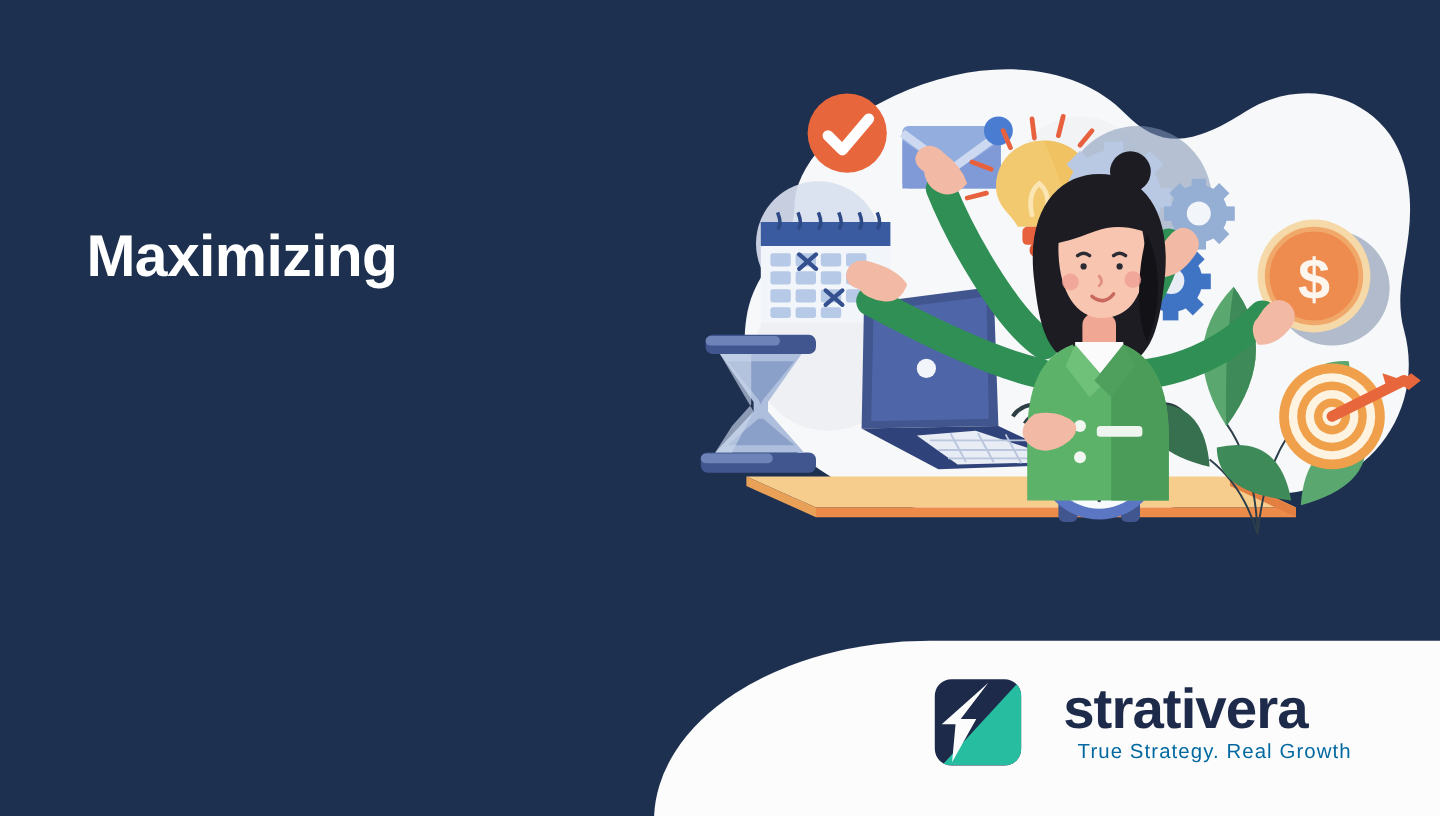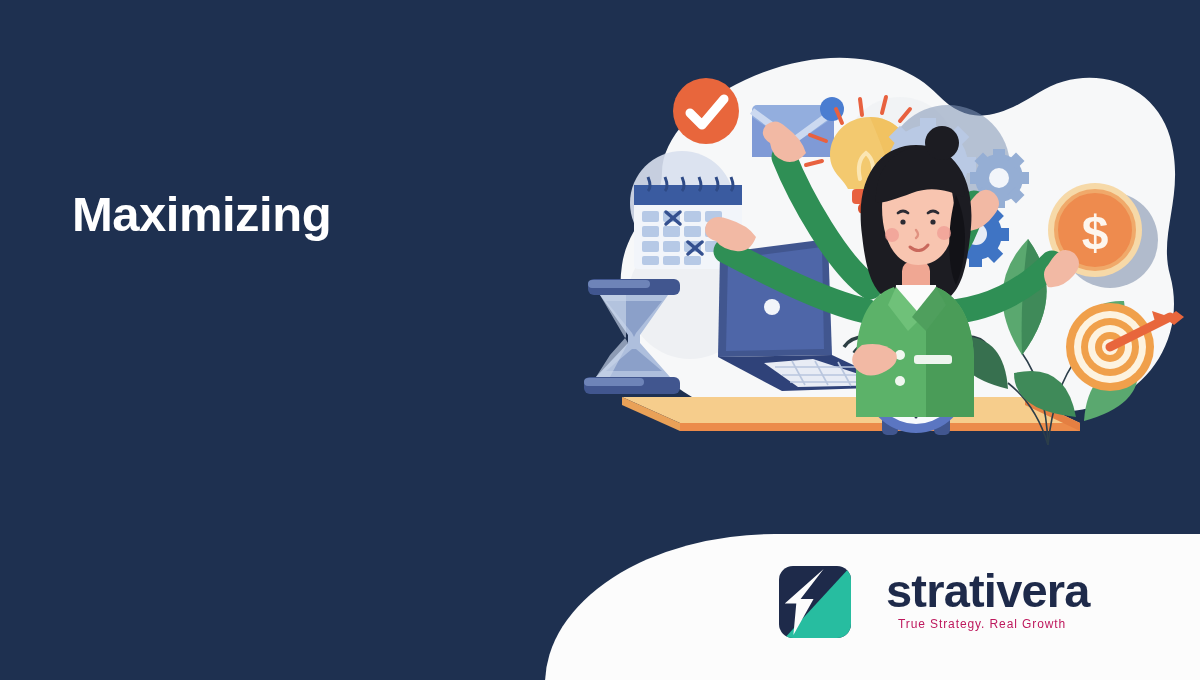--- a/index.html
+++ b/index.html
@@ -63,22 +63,22 @@
     clip-path:polygon(62% 4%, 30% 46%, 48% 46%, 20% 96%, 24% 52%, 8% 52%);
   }
   #logo-text { display:flex; flex-direction:column; }
   #wordmark {
     font-size:47px; font-weight:bold;
     color:#1e2a4a;
     letter-spacing:-0.8px;
     line-height:49px;
   }
   #tagline {
-    font-size:12px;
-    color:#be185d;
+    font-size:17px;
+    color:#0369a1;
     letter-spacing:0.9px;
     margin-top:2px;
     margin-left:12px;
   }
 
   
   #art { position:absolute; left:570px; top:25px; width:620px; height:440px; }
   #art svg { display:block; width:620px; height:440px; }
 </style>
 </head>

